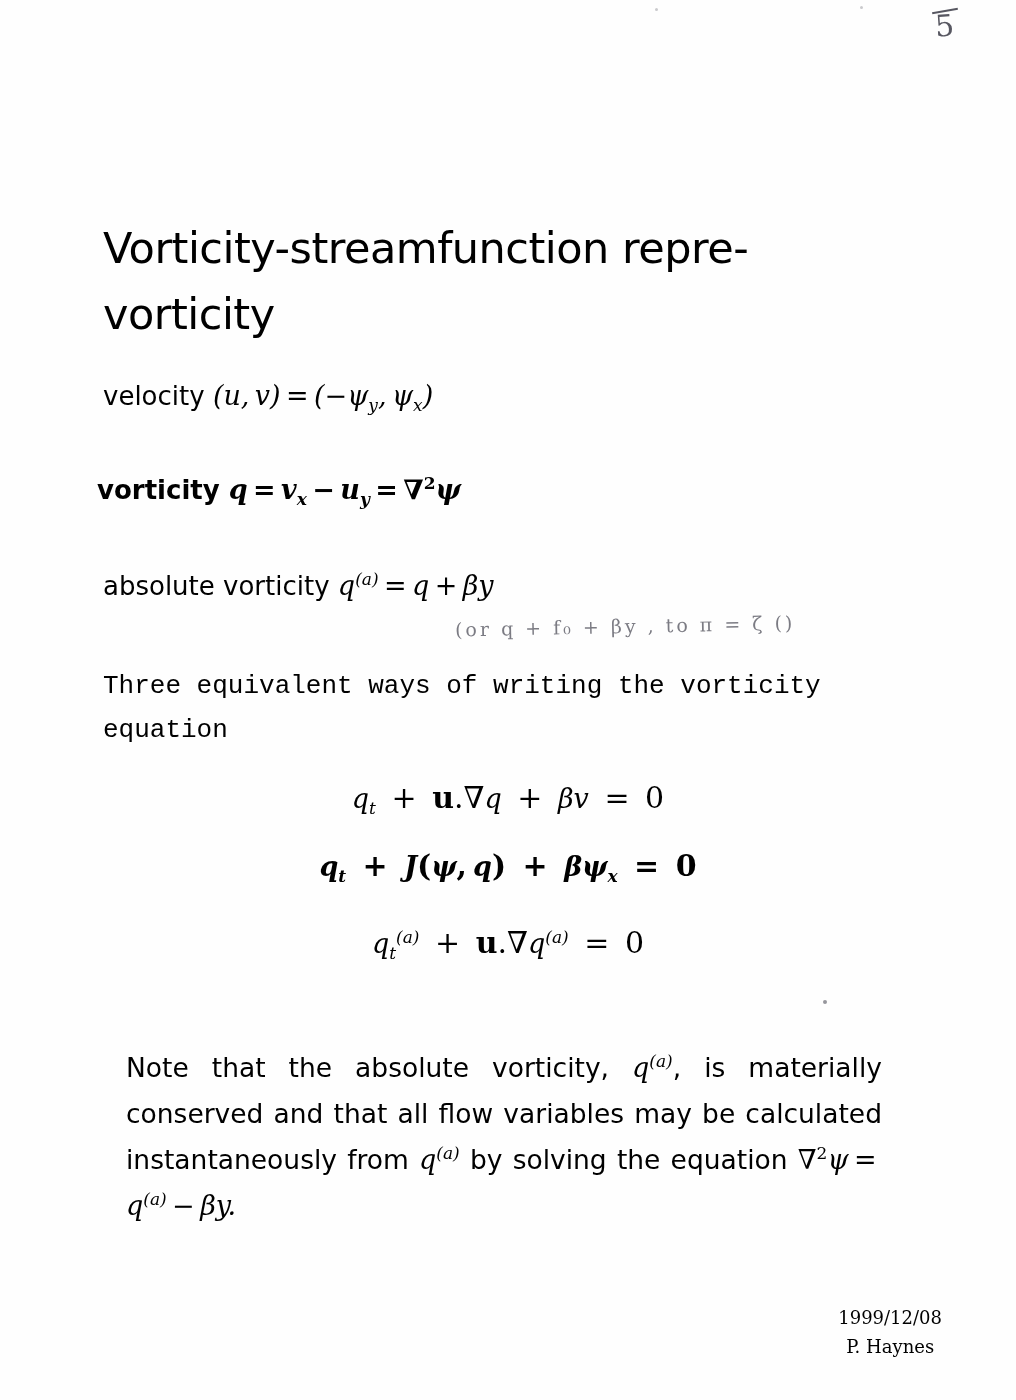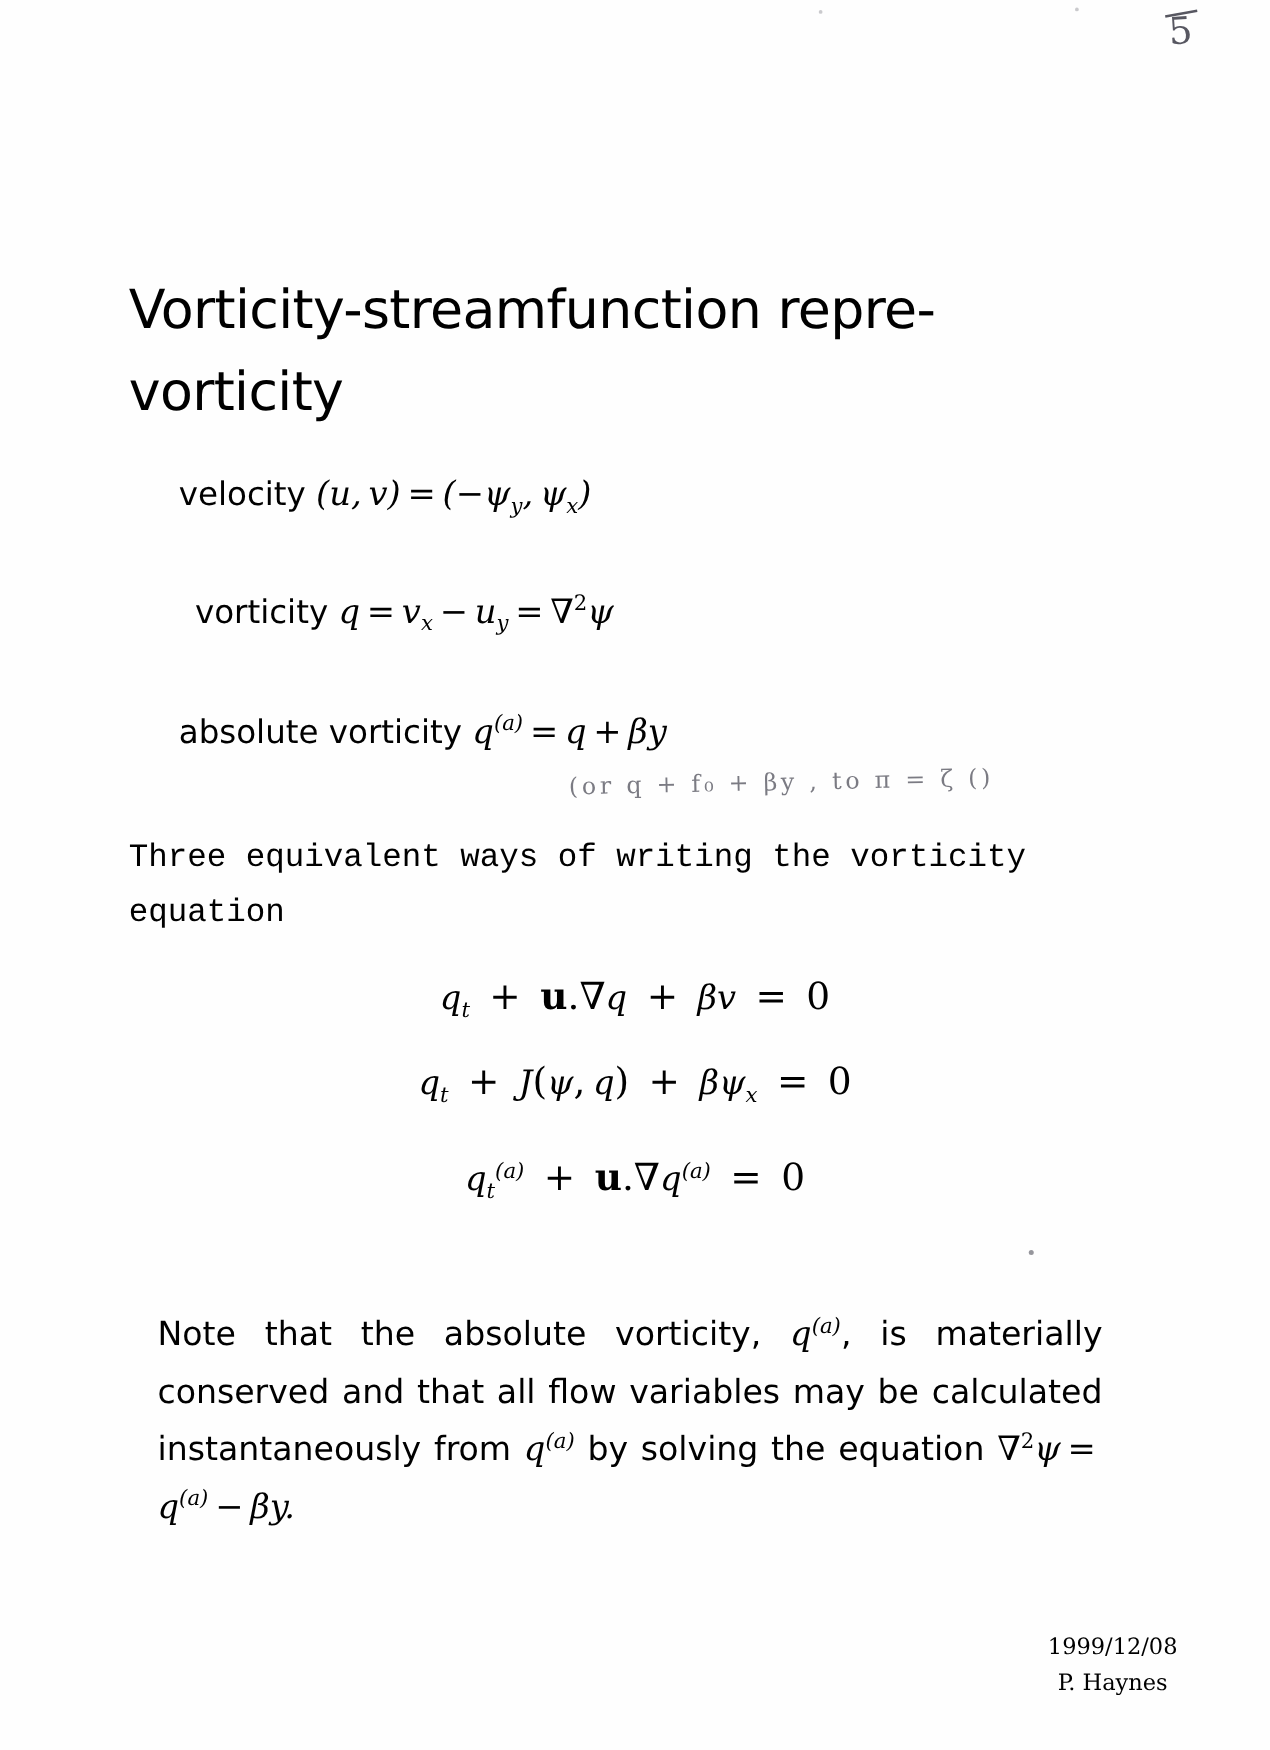--- a/index.html
+++ b/index.html
@@ -52,58 +52,57 @@
     line-height: 1.55;
     letter-spacing: -0.5px;
     font-weight: 400;
   }
   .title .l2 { display: block; }
 
   .body-line {
     position: absolute;
     font-size: 26px;
     line-height: 1.35;
-    margin-left: 40px;
   }
 
   
   .m { font-family: "DejaVu Serif", serif; font-style: italic; font-size: 27px; }
   .mu { font-family: "DejaVu Serif", serif; font-style: normal; font-weight: 700; }
   .op { font-family: "DejaVu Serif", serif; font-style: normal; }
   .num { font-family: "DejaVu Serif", serif; font-style: normal; }
   sub, sup {
     font-size: 0.63em;
     font-family: "DejaVu Serif", serif;
     font-style: italic;
   }
   sup.paren { font-style: italic; }
 
   .l-velocity { left: 103px; top: 378px; }
-  .l-vorticity { left: 116px; top: 472px; }
+  .l-vorticity { left: 97px; top: 472px; font-weight: bold; }
   .l-absolute { left: 103px; top: 568px; text-align: right; }
 
   .three-eq {
     position: absolute;
     left: 103px;
     top: 664px;
     width: 790px;
     font-size: 26px;
     line-height: 1.7;
     font-family: Liberation Mono, monospace;
   }
 
   .eq {
     position: absolute;
     width: 1016px;
     text-align: center;
     font-family: "DejaVu Serif", serif;
     font-size: 30px;
   }
   .eq1 { top: 780px; }
-  .eq2 { top: 848px; }
+  .eq2 { top: 848px; font-weight: bold; }
   .eq3 { top: 925px; }
 
   .note {
     position: absolute;
     left: 103px;
     top: 1045px;
     width: 756px;
     font-size: 26.5px;
     line-height: 1.72;
     text-align: justify;

